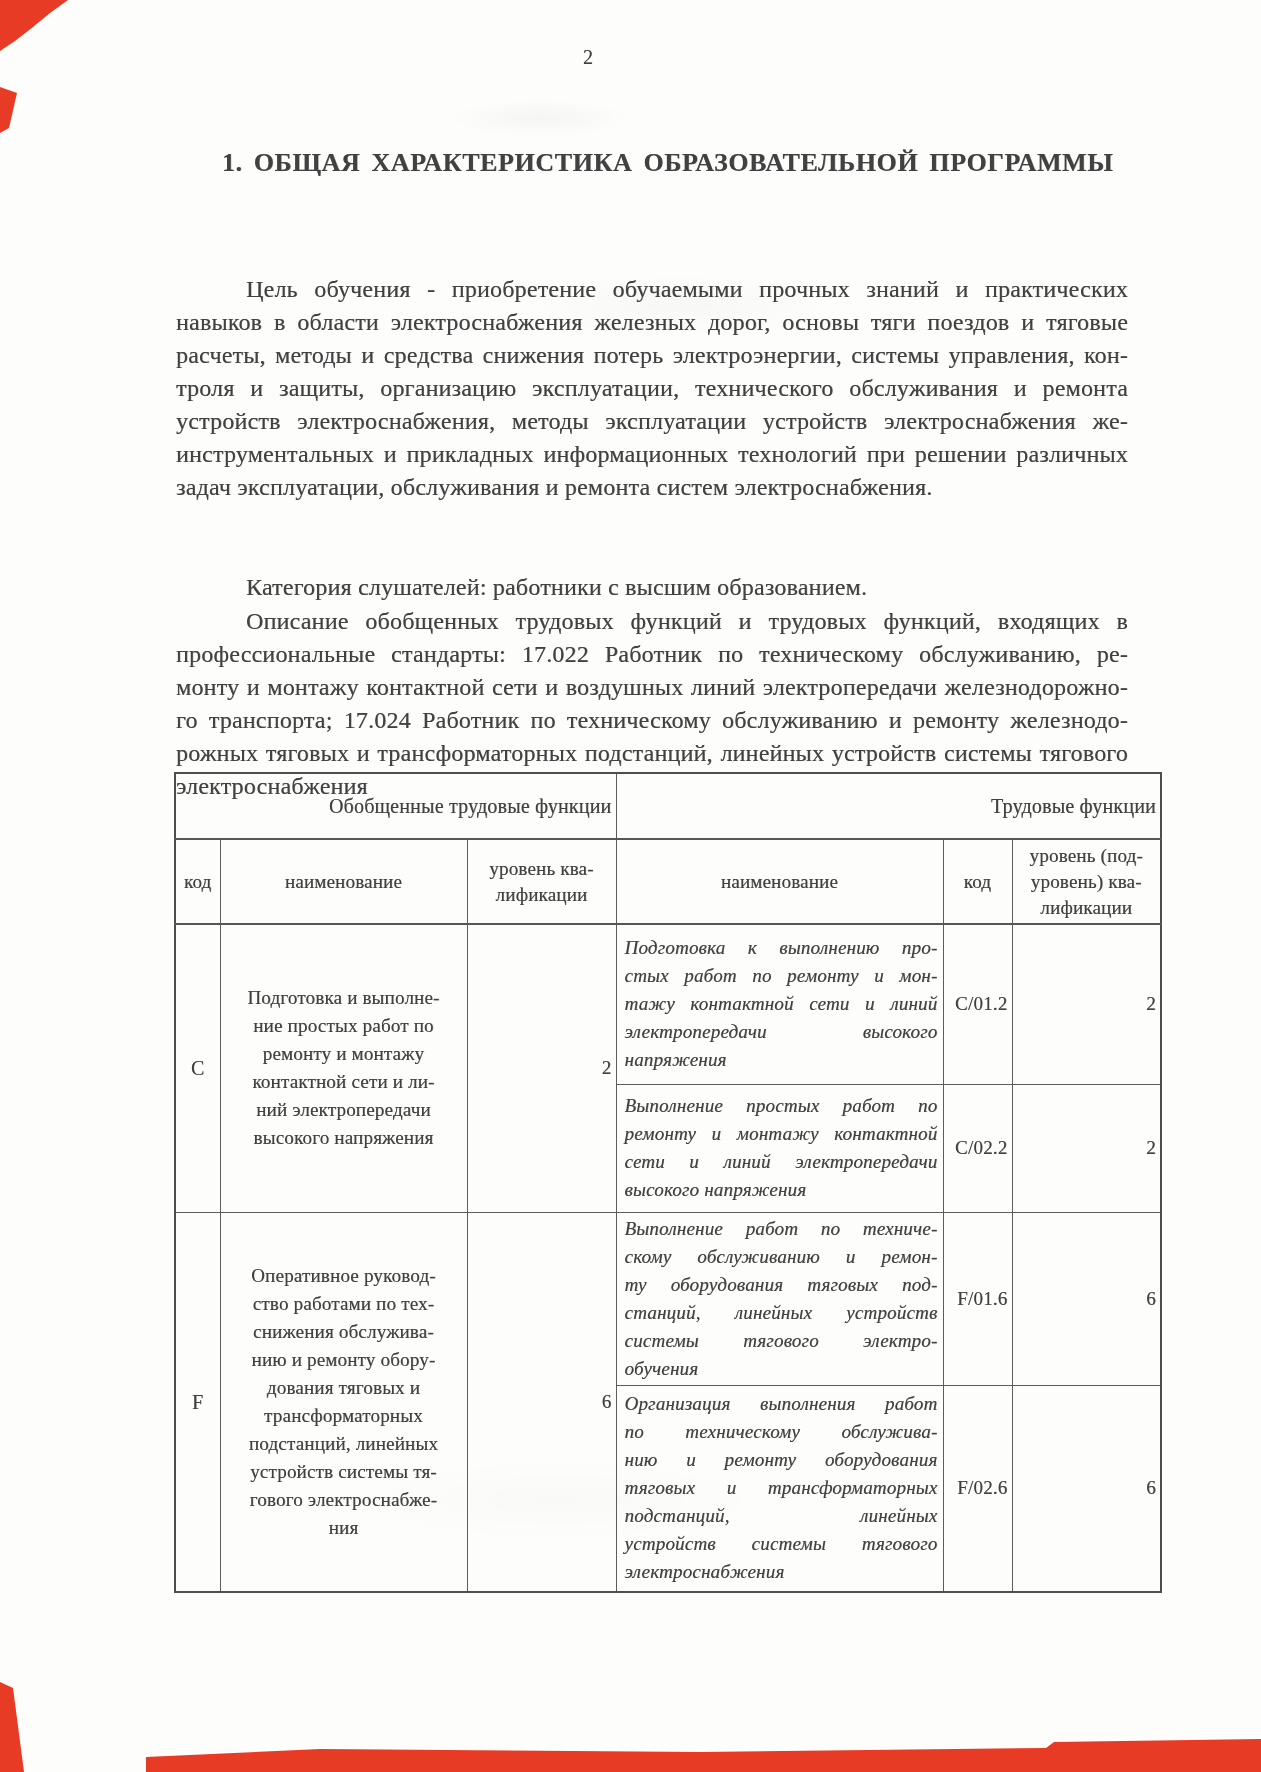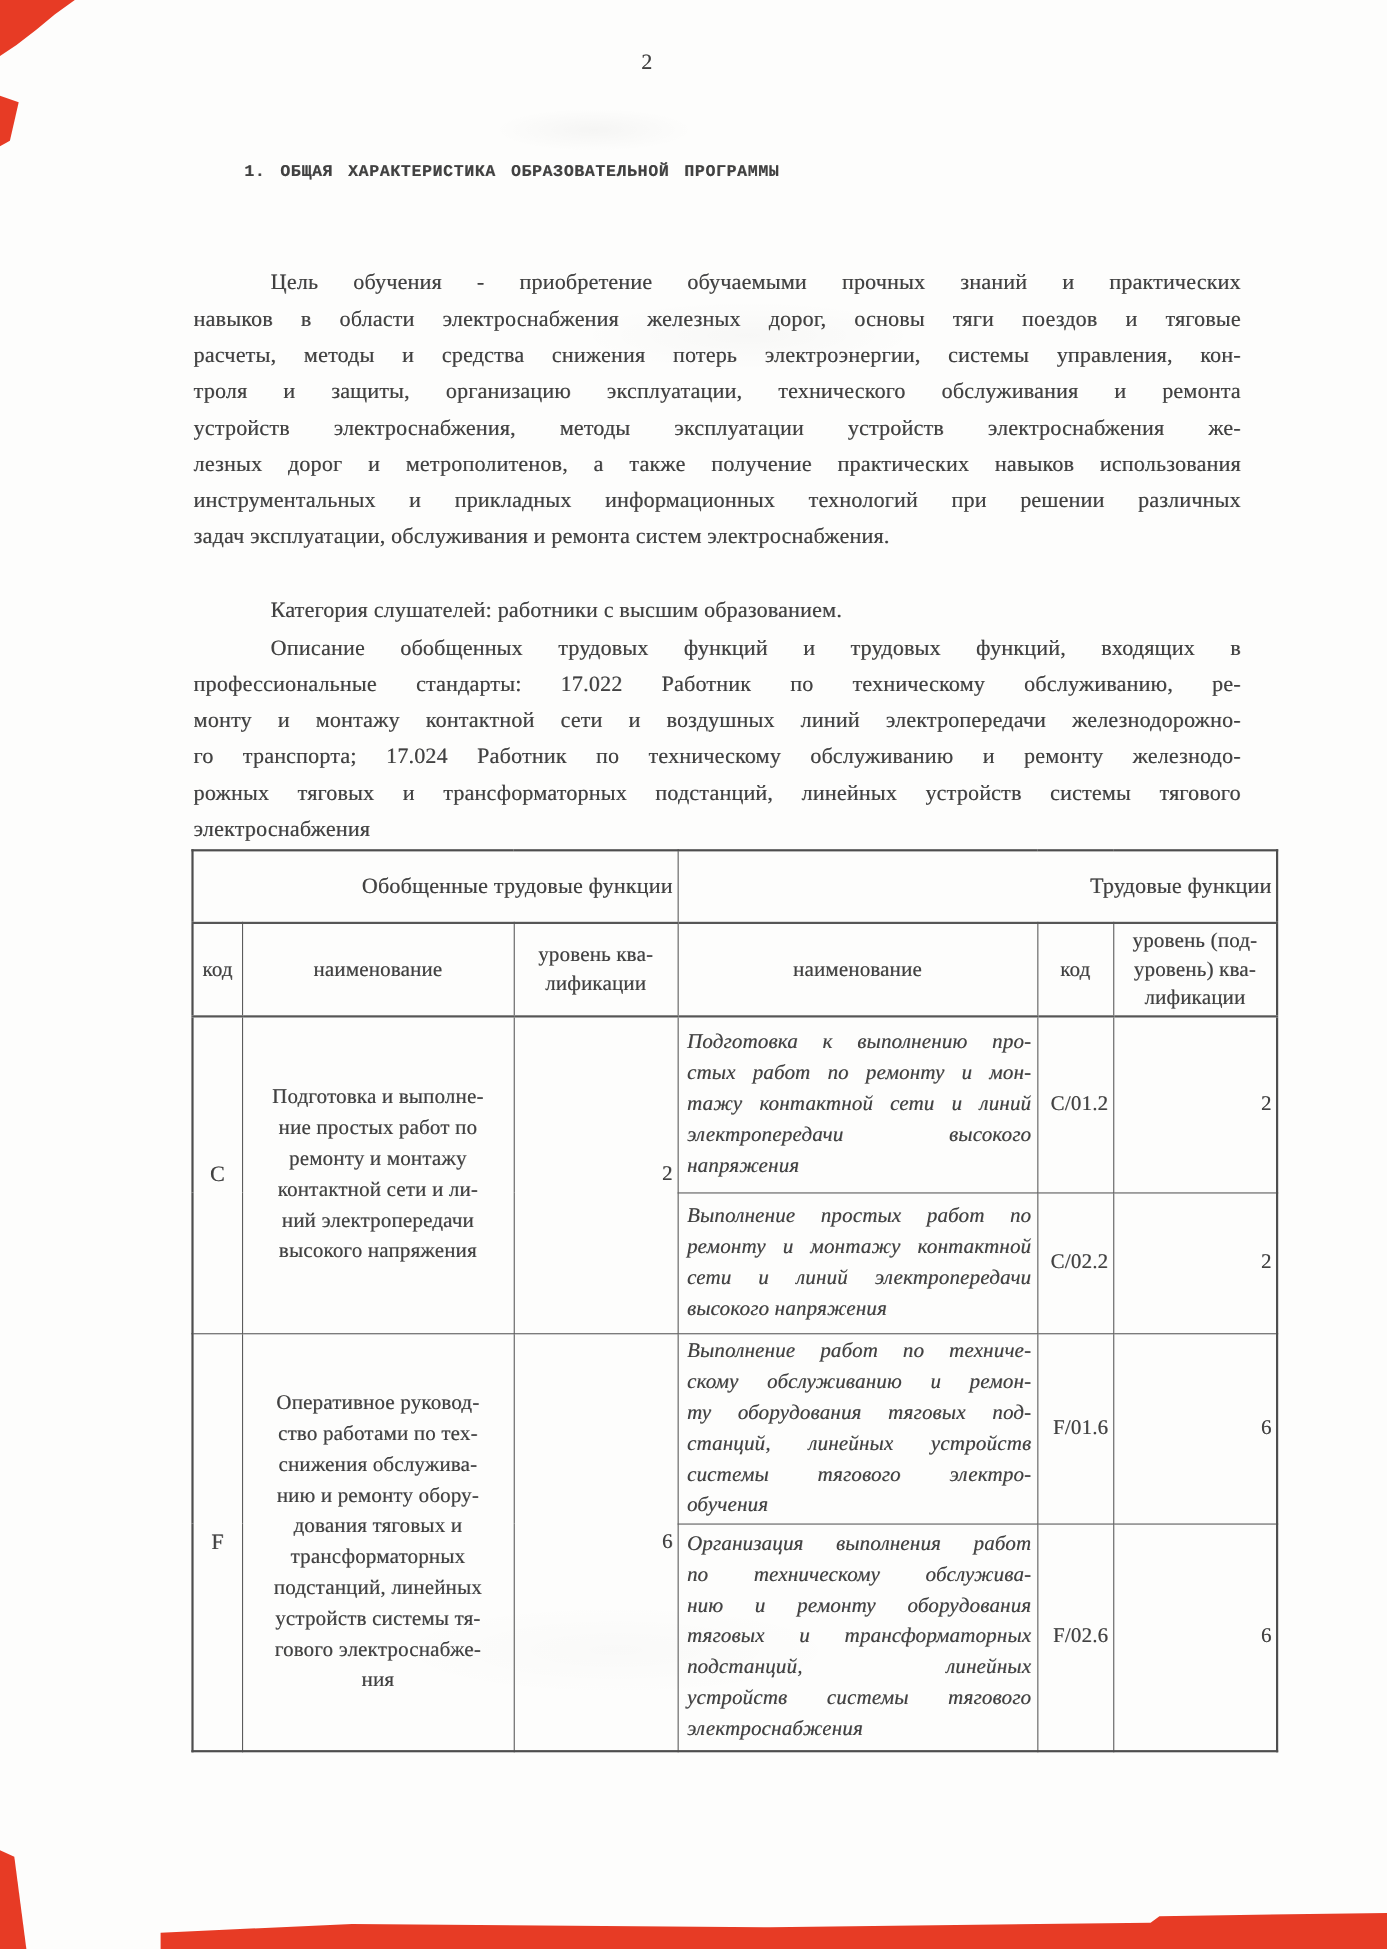--- a/index.html
+++ b/index.html
@@ -21,27 +21,26 @@
   }
   .txt { text-shadow: 0.4px 0 0 rgba(70,70,70,0.55); letter-spacing: 0.2px; }
 
   .page-number {
     position: absolute; top: 46px; left: 0; width: 1176px;
     text-align: center; font-size: 20px;
   }
   .heading {
     position: absolute; top: 148px; left: 176px; width: 952px;
     margin: 0; padding-left: 46px;
-    font-size: 15px; font-weight: bold; letter-spacing: 0.6px;
+    font-size: 26px; font-weight: bold; letter-spacing: 0.6px;
     word-spacing: 4px;
-    font-family: Liberation Mono, monospace;
   }
   .para {
     position: absolute; left: 176px; width: 952px;
-    font-size: 20px; line-height: 33px;
+    font-size: 24px; line-height: 33px; margin-top: 32px;
   }
   .para-goal { top: 241px; }
   .para-category { top: 539px; }
   .para-description { top: 573px; }
 
   .justify-lines .line { text-align: justify; text-align-last: justify; }
   .justify-lines .line:last-child { text-align: left; text-align-last: left; }
   .center-lines .line { text-align: center; text-align-last: center; }
   .indent-first .line:first-child { text-indent: 70px; }
 
@@ -87,21 +86,20 @@
   <div class="page-number txt">2</div>
 
   <h1 class="heading txt">1. ОБЩАЯ ХАРАКТЕРИСТИКА ОБРАЗОВАТЕЛЬНОЙ ПРОГРАММЫ</h1>
 
   <div class="para para-goal txt justify-lines indent-first">
       <div class="line">Цель обучения - приобретение обучаемыми прочных знаний и практических</div>
       <div class="line">навыков в области  электроснабжения железных дорог, основы тяги поездов и тяговые</div>
       <div class="line">расчеты, методы и средства снижения потерь электроэнергии, системы управления, кон-</div>
       <div class="line">троля и защиты, организацию эксплуатации, технического обслуживания и ремонта</div>
       <div class="line">устройств электроснабжения, методы эксплуатации устройств электроснабжения же-</div>
-      <div class="line">лезных дорог и метрополитенов, а также получение практических навыков использования</div>
       <div class="line">инструментальных и прикладных информационных технологий при решении различных</div>
       <div class="line">задач эксплуатации,  обслуживания и ремонта систем электроснабжения.</div>
     </div>
 
   <div class="para para-category txt justify-lines indent-first">
       <div class="line">Категория слушателей: работники с высшим образованием.</div>
     </div>
 
   <div class="para para-description txt justify-lines indent-first">
       <div class="line">Описание обобщенных трудовых функций и трудовых функций, входящих в</div>

